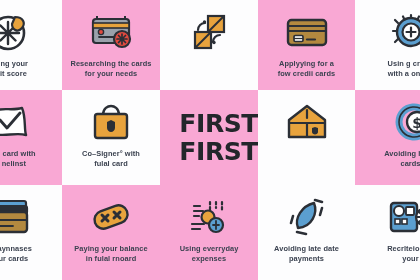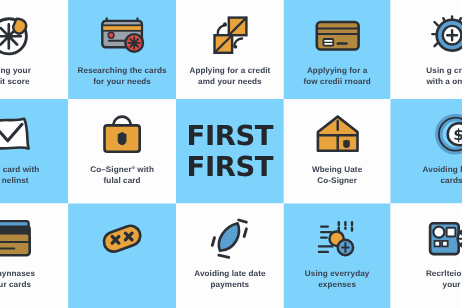--- a/index.html
+++ b/index.html
@@ -25,21 +25,21 @@
     position: relative;
     display: flex;
     flex-direction: column;
     align-items: center;
     justify-content: flex-start;
     box-sizing: border-box;
     padding-top: 10px;
     overflow: hidden;
   }
   .cell.light { background: #fdfdfe; }
-  .cell.shade { background: #7dd3fc; }
+  .cell.shade { background: #f9a8d4; }
 
   .icon-wrap {
     width: 48px;
     height: 44px;
     display: flex;
     align-items: center;
     justify-content: center;
     margin-bottom: 5px;
   }
   .icon-wrap svg { display: block; }
@@ -58,20 +58,21 @@
   
   .cell.clip-left .icon-wrap { margin-left: -42px; }
   .cell.clip-left .caption  { margin-left: -44px; width: 108px; }
   .cell.clip-right .icon-wrap { margin-right: -44px; }
   .cell.clip-right .caption  { margin-right: -46px; width: 108px; }
 
   
   .title-cell {
     justify-content: center;
     padding-top: 0;
+    align-items: flex-end;
   }
   .title-text {
     font-family: "DejaVu Sans", sans-serif;
     font-weight: 800;
     font-size: 25px;
     line-height: 1.12;
     letter-spacing: -0.4px;
     color: #23262b;
     text-align: center;
     white-space: pre-line;
@@ -117,37 +118,35 @@
         <rect x="22" y="5" width="16" height="16" fill="#e8a33d" stroke="#2b2f36" stroke-width="2.2"></rect>
         <path d="M22 21 L38 5" stroke="#2b2f36" stroke-width="2"></path>
         <rect x="9" y="21" width="16" height="16" fill="#e8a33d" stroke="#2b2f36" stroke-width="2.2"></rect>
         <path d="M9 37 L25 21" stroke="#2b2f36" stroke-width="2"></path>
         <path d="M19 12 A7 7 0 0 0 12 19" fill="none" stroke="#2b2f36" stroke-width="2.2" stroke-linecap="round"></path>
         <circle cx="18.5" cy="11" r="1.7" fill="#2b2f36"></circle>
         <path d="M27 31 A7 7 0 0 1 34 24" fill="none" stroke="#2b2f36" stroke-width="2.2" stroke-linecap="round"></path>
         <circle cx="28" cy="31.5" r="1.7" fill="#2b2f36"></circle>
       </svg>
     </div>
-    <div class="caption">Applying for a credit
-amd your needs</div>
   </div>
 
   <div class="cell shade">
     <div class="icon-wrap">
       <svg width="46" height="40" viewBox="0 0 46 40">
         <rect x="4" y="8" width="38" height="25" rx="3.5" fill="#b3893f" stroke="#2b2f36" stroke-width="2.4"></rect>
         <line x1="4" y1="14" x2="42" y2="14" stroke="#2b2f36" stroke-width="1.8"></line>
         <line x1="4" y1="19" x2="42" y2="19" stroke="#2b2f36" stroke-width="1.8"></line>
         <rect x="10" y="23.5" width="9" height="6" rx="1.2" fill="#ffffff" stroke="#2b2f36" stroke-width="1.7"></rect>
         <line x1="10" y1="26.5" x2="19" y2="26.5" stroke="#2b2f36" stroke-width="1.3"></line>
         <line x1="23" y1="27.5" x2="31" y2="27.5" stroke="#2b2f36" stroke-width="2.2" stroke-linecap="round"></line>
       </svg>
     </div>
     <div class="caption">Applyying for a
-fow credii rnoard</div>
+fow credii cards</div>
   </div>
 
   <div class="cell light clip-right">
     <div class="icon-wrap">
       <svg width="46" height="42" viewBox="0 0 46 42">
         <circle cx="24" cy="21" r="14" fill="#5b9fd0" stroke="#2b2f36" stroke-width="2.4"></circle>
         <circle cx="24" cy="21" r="8.5" fill="#ffffff" stroke="#2b2f36" stroke-width="2.2"></circle>
         <path d="M24 16.5 L24 25.5 M19.5 21 L28.5 21" stroke="#2b2f36" stroke-width="2.2" stroke-linecap="round"></path>
         <path d="M8 9 L11 12 M6 20 L10 20 M8 31 L11 28" stroke="#2b2f36" stroke-width="2.2" stroke-linecap="round"></path>
         <path d="M24 4 L24 7 M16 5.5 L17.5 8.5 M32 5.5 L30.5 8.5" stroke="#2b2f36" stroke-width="2.2" stroke-linecap="round"></path>
@@ -187,22 +186,20 @@
   <div class="cell light">
     <div class="icon-wrap">
       <svg width="46" height="42" viewBox="0 0 46 42">
         <path d="M23 5 L41 19 L41 36 L5 36 L5 19 Z" fill="#e8a33d" stroke="#2b2f36" stroke-width="2.4" stroke-linejoin="round"></path>
         <line x1="5" y1="22" x2="41" y2="22" stroke="#2b2f36" stroke-width="2.2"></line>
         <line x1="23" y1="22" x2="23" y2="36" stroke="#2b2f36" stroke-width="2.2"></line>
         <line x1="23" y1="9" x2="23" y2="17" stroke="#2b2f36" stroke-width="2.2" stroke-linecap="round"></line>
         <path d="M28 27 L31 26 L34 27 L34 31 C34 32.5 32.5 33.5 31 33.5 C29.5 33.5 28 32.5 28 31 Z" fill="#2b2f36"></path>
       </svg>
     </div>
-    <div class="caption">Wbeing Uate
-Co-Signer</div>
   </div>
 
   <div class="cell shade clip-right">
     <div class="icon-wrap">
       <svg width="46" height="42" viewBox="0 0 46 42">
         <path d="M36 9 A15 15 0 1 0 36 33" fill="none" stroke="#5b9fd0" stroke-width="7" stroke-linecap="round"></path>
         <path d="M36 9 A15 15 0 1 0 36 33" fill="none" stroke="#2b2f36" stroke-width="1.6"></path>
         <circle cx="30" cy="21" r="10" fill="#ffffff" stroke="#2b2f36" stroke-width="2.3"></circle>
         <text x="30" y="26.5" font-family="DejaVu Sans, sans-serif" font-size="14" font-weight="bold" fill="#2b2f36" text-anchor="middle">$</text>
       </svg>
@@ -226,49 +223,51 @@
   </div>
 
   <div class="cell shade">
     <div class="icon-wrap">
       <svg width="48" height="42" viewBox="0 0 48 42">
         <rect x="7" y="12" width="34" height="18" rx="9" fill="#e8a33d" stroke="#2b2f36" stroke-width="2.4" transform="rotate(-20 24 21)"></rect>
         <path d="M15 19 L21 25 M21 19 L15 25" stroke="#2b2f36" stroke-width="3" stroke-linecap="round"></path>
         <path d="M27 16 L33 22 M33 16 L27 22" stroke="#2b2f36" stroke-width="3" stroke-linecap="round"></path>
       </svg>
     </div>
+    <div class="caption">Paying your balance
+in fulal rnoard</div>
+  </div>
+
+  <div class="cell shade">
+    <div class="icon-wrap">
+      <svg width="46" height="42" viewBox="0 0 46 42">
+        <path d="M8 10 L14 10 M8 15 L17 15 M8 20 L13 20" stroke="#2b2f36" stroke-width="2.2" stroke-linecap="round"></path>
+        <path d="M24 6 L24 14 M30 6 L30 12 M36 6 L36 16" stroke="#2b2f36" stroke-width="2.2" stroke-linecap="round" stroke-dasharray="2.5 2.5"></path>
+        <path d="M6 28 L18 28 M6 33 L14 33" stroke="#2b2f36" stroke-width="2.2" stroke-linecap="round"></path>
+        <circle cx="22" cy="21" r="6.5" fill="#e8a33d" stroke="#2b2f36" stroke-width="2.2"></circle>
+        <circle cx="30" cy="29" r="7" fill="#5b9fd0" stroke="#2b2f36" stroke-width="2.2"></circle>
+        <path d="M30 25 L30 33 M27 29 L33 29" stroke="#2b2f36" stroke-width="1.8" stroke-linecap="round"></path>
+      </svg>
+    </div>
+    <div class="caption">Using everryday
+expenses</div>
   </div>
 
   <div class="cell light">
     <div class="icon-wrap">
       <svg width="46" height="44" viewBox="0 0 46 44">
         <path d="M14 33 C10 23 18 11 30 8 C34 18 28 32 14 33 Z" fill="#5b9fd0" stroke="#2b2f36" stroke-width="2.4" stroke-linejoin="round"></path>
         <line x1="31" y1="5" x2="38" y2="7" stroke="#2b2f36" stroke-width="2.6" stroke-linecap="round"></line>
         <line x1="38" y1="13" x2="36" y2="20" stroke="#2b2f36" stroke-width="2.6" stroke-linecap="round"></line>
         <line x1="9" y1="21" x2="7" y2="28" stroke="#2b2f36" stroke-width="2.6" stroke-linecap="round"></line>
         <line x1="13" y1="37" x2="22" y2="39" stroke="#2b2f36" stroke-width="2.6" stroke-linecap="round"></line>
       </svg>
     </div>
     <div class="caption">Avoiding late date
 payments</div>
-  </div>
-
-  <div class="cell shade">
-    <div class="icon-wrap">
-      <svg width="46" height="42" viewBox="0 0 46 42">
-        <path d="M8 10 L14 10 M8 15 L17 15 M8 20 L13 20" stroke="#2b2f36" stroke-width="2.2" stroke-linecap="round"></path>
-        <path d="M24 6 L24 14 M30 6 L30 12 M36 6 L36 16" stroke="#2b2f36" stroke-width="2.2" stroke-linecap="round" stroke-dasharray="2.5 2.5"></path>
-        <path d="M6 28 L18 28 M6 33 L14 33" stroke="#2b2f36" stroke-width="2.2" stroke-linecap="round"></path>
-        <circle cx="22" cy="21" r="6.5" fill="#e8a33d" stroke="#2b2f36" stroke-width="2.2"></circle>
-        <circle cx="30" cy="29" r="7" fill="#5b9fd0" stroke="#2b2f36" stroke-width="2.2"></circle>
-        <path d="M30 25 L30 33 M27 29 L33 29" stroke="#2b2f36" stroke-width="1.8" stroke-linecap="round"></path>
-      </svg>
-    </div>
-    <div class="caption">Using everryday
-expenses</div>
   </div>
 
   <div class="cell light clip-right">
     <div class="icon-wrap">
       <svg width="48" height="42" viewBox="0 0 48 42">
         <rect x="5" y="7" width="26" height="28" rx="3" fill="#5b9fd0" stroke="#2b2f36" stroke-width="2.4"></rect>
         <circle cx="13" cy="15" r="5" fill="#ffffff" stroke="#2b2f36" stroke-width="2"></circle>
         <rect x="20" y="11" width="8" height="8" rx="1" fill="#ffffff" stroke="#2b2f36" stroke-width="1.8"></rect>
         <rect x="9" y="23" width="5" height="5" fill="#ffffff" stroke="#2b2f36" stroke-width="1.6"></rect>
         <rect x="16" y="23" width="5" height="5" fill="#ffffff" stroke="#2b2f36" stroke-width="1.6"></rect>

